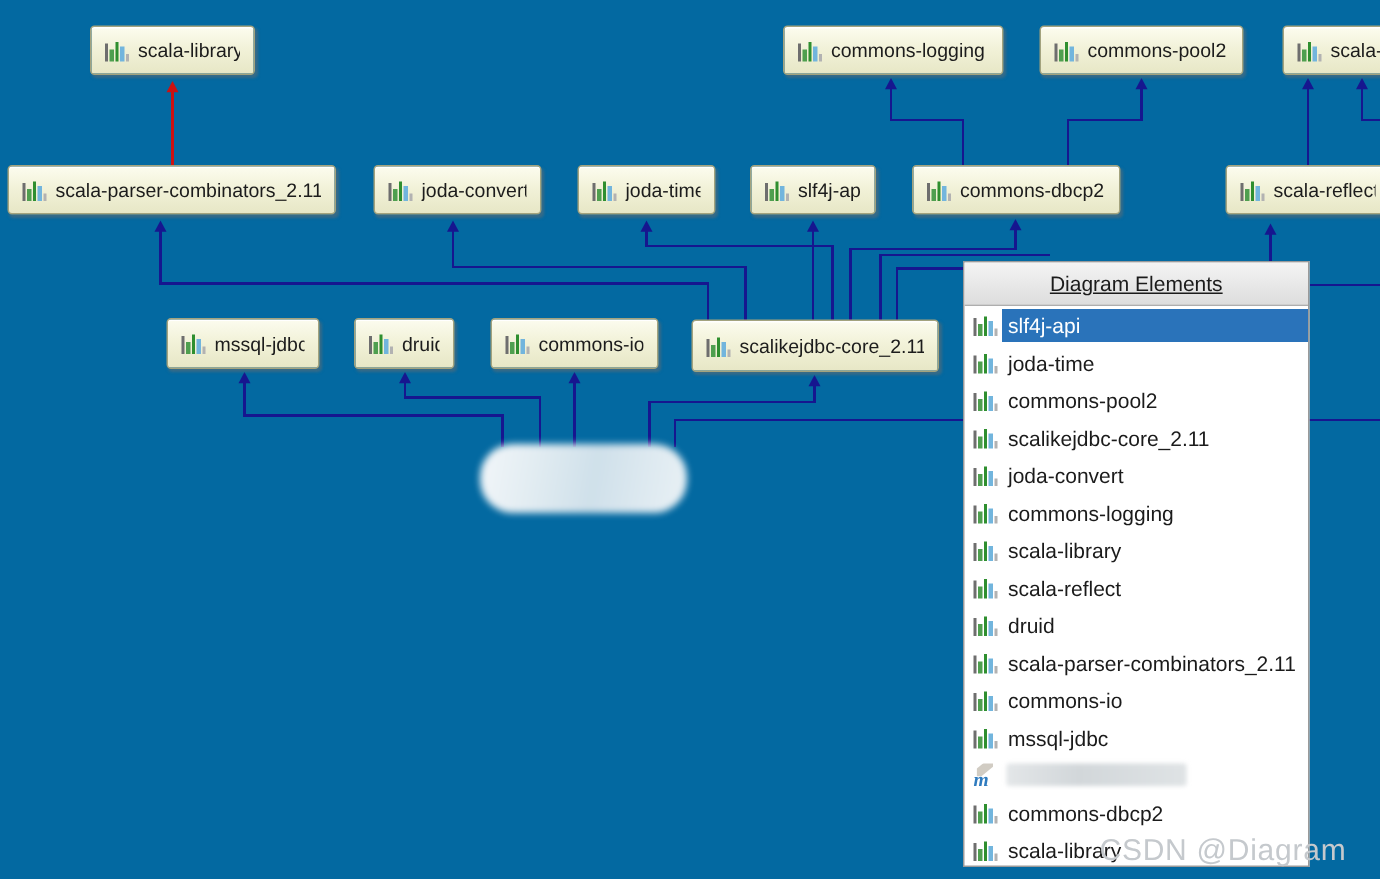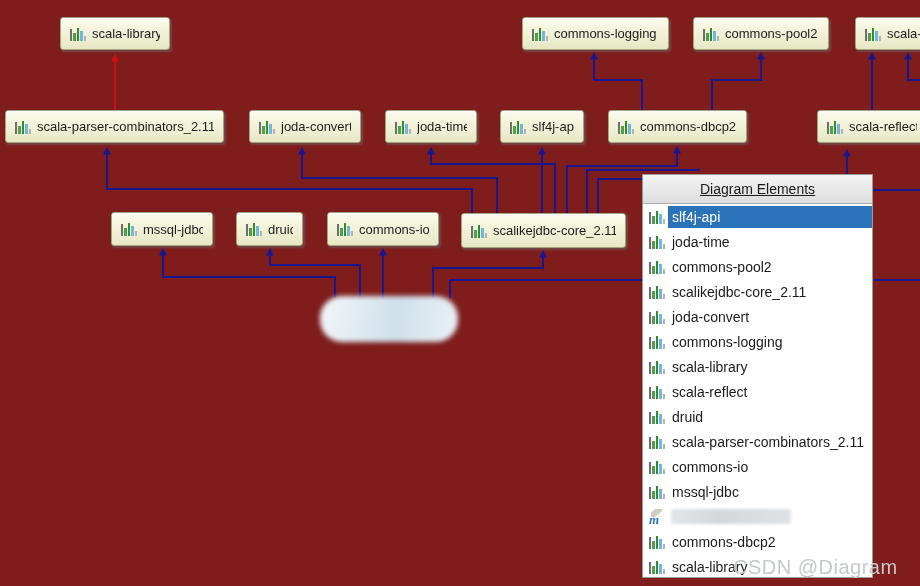--- a/index.html
+++ b/index.html
@@ -1,17 +1,17 @@
 <!DOCTYPE html>
 <html><head>
 <meta charset="utf-8">
 <style>
   html,body{margin:0;padding:0;background:#fff;}
   #canvas{
-    position:relative;width:920px;height:586px;overflow:hidden;background:#7f1d1d;
+    position:relative;width:920px;height:586px;overflow:hidden;background:#0369a1;
     font-family:"Liberation Sans",sans-serif;
   }
   #edges{position:absolute;left:0;top:0;z-index:1;}
   
   .node{
     position:absolute;z-index:2;box-sizing:border-box;
     display:flex;align-items:center;gap:6px;padding:0 9px;
     background:linear-gradient(#fcfcef 0%,#f2f2d9 45%,#e7e7c6 100%);
     border:1px solid #a3a37e;border-radius:3px;
     box-shadow:1.5px 2px 2px rgba(110,110,110,.5), inset 0 1px 0 #ffffff;

